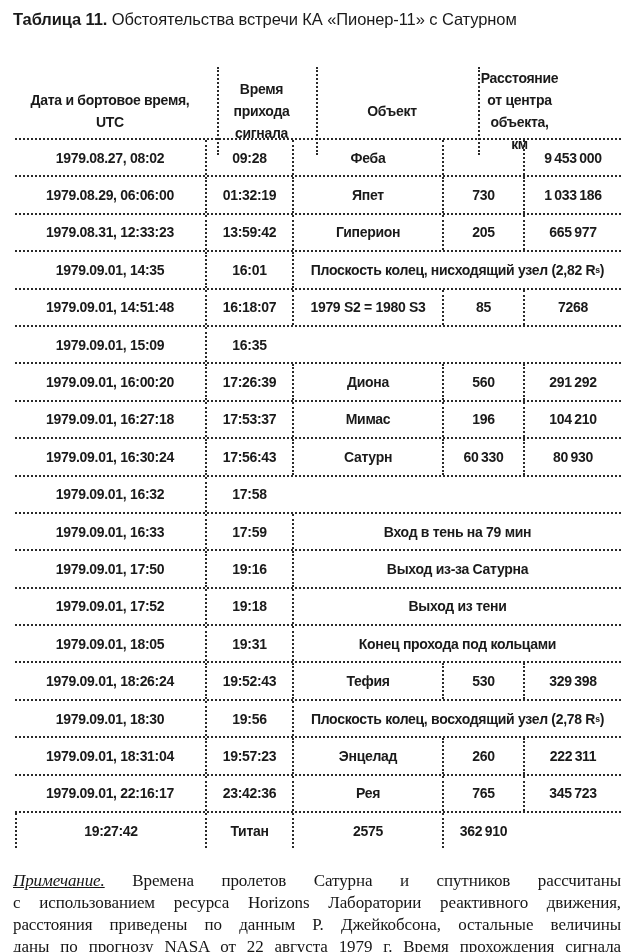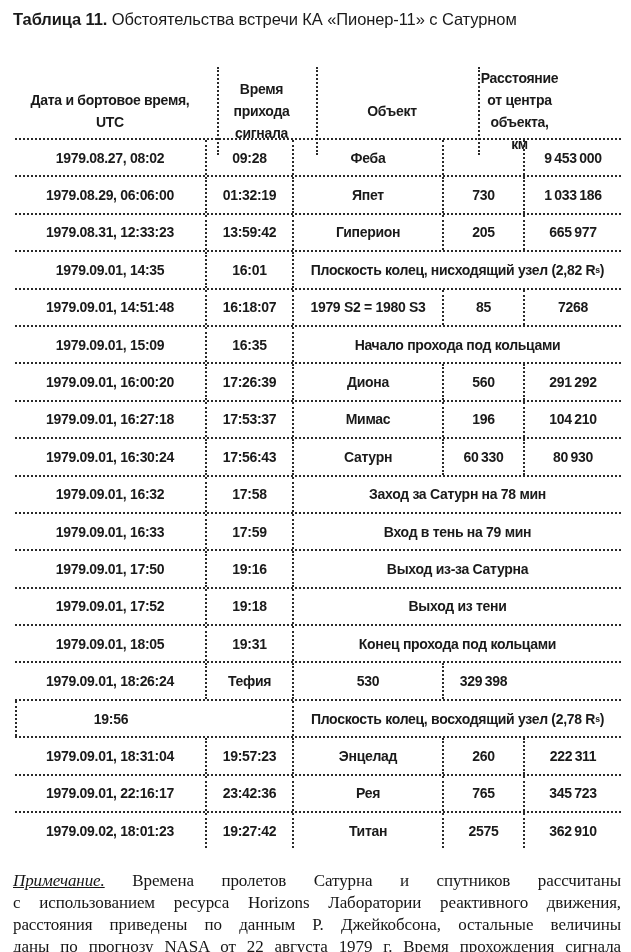--- a/index.html
+++ b/index.html
@@ -91,21 +91,20 @@
         <div class="trow">
           <div class="cell c-date">1979.09.01, 14:51:48</div>
           <div class="cell c-signal vline">16:18:07</div>
           <div class="cell c-object vline">1979 S2 = 1980 S3</div>
           <div class="cell c-radius vline">85</div>
           <div class="cell c-distance vline">7268</div>
         </div>
         <div class="trow">
           <div class="cell c-date">1979.09.01, 15:09</div>
           <div class="cell c-signal vline">16:35</div>
-          <div class="cell c-event vline">Начало прохода под кольцами</div>
         </div>
         <div class="trow">
           <div class="cell c-date">1979.09.01, 16:00:20</div>
           <div class="cell c-signal vline">17:26:39</div>
           <div class="cell c-object vline">Диона</div>
           <div class="cell c-radius vline">560</div>
           <div class="cell c-distance vline">291 292</div>
         </div>
         <div class="trow">
           <div class="cell c-date">1979.09.01, 16:27:18</div>
@@ -117,21 +116,20 @@
         <div class="trow">
           <div class="cell c-date">1979.09.01, 16:30:24</div>
           <div class="cell c-signal vline">17:56:43</div>
           <div class="cell c-object vline">Сатурн</div>
           <div class="cell c-radius vline">60 330</div>
           <div class="cell c-distance vline">80 930</div>
         </div>
         <div class="trow">
           <div class="cell c-date">1979.09.01, 16:32</div>
           <div class="cell c-signal vline">17:58</div>
-          <div class="cell c-event vline">Заход за Сатурн на 78 мин</div>
         </div>
         <div class="trow">
           <div class="cell c-date">1979.09.01, 16:33</div>
           <div class="cell c-signal vline">17:59</div>
           <div class="cell c-event vline">Вход в тень на 79 мин</div>
         </div>
         <div class="trow">
           <div class="cell c-date">1979.09.01, 17:50</div>
           <div class="cell c-signal vline">19:16</div>
           <div class="cell c-event vline">Выход из-за Сатурна</div>
@@ -141,44 +139,45 @@
           <div class="cell c-signal vline">19:18</div>
           <div class="cell c-event vline">Выход из тени</div>
         </div>
         <div class="trow">
           <div class="cell c-date">1979.09.01, 18:05</div>
           <div class="cell c-signal vline">19:31</div>
           <div class="cell c-event vline">Конец прохода под кольцами</div>
         </div>
         <div class="trow">
           <div class="cell c-date">1979.09.01, 18:26:24</div>
+          <div class="cell c-signal vline">19:52:43</div>
           <div class="cell c-object vline">Тефия</div>
           <div class="cell c-radius vline">530</div>
           <div class="cell c-distance vline">329 398</div>
         </div>
         <div class="trow">
+          <div class="cell c-date">1979.09.01, 18:30</div>
           <div class="cell c-signal vline">19:56</div>
           <div class="cell c-event vline">Плоскость колец, восходящий узел (2,78 R<sub>s</sub>)</div>
         </div>
         <div class="trow">
           <div class="cell c-date">1979.09.01, 18:31:04</div>
           <div class="cell c-signal vline">19:57:23</div>
           <div class="cell c-object vline">Энцелад</div>
           <div class="cell c-radius vline">260</div>
           <div class="cell c-distance vline">222 311</div>
         </div>
         <div class="trow">
           <div class="cell c-date">1979.09.01, 22:16:17</div>
           <div class="cell c-signal vline">23:42:36</div>
           <div class="cell c-object vline">Рея</div>
           <div class="cell c-radius vline">765</div>
           <div class="cell c-distance vline">345 723</div>
         </div>
         <div class="trow">
-          <div class="cell c-date">1979.09.02, 18:01:23</div>
           <div class="cell c-signal vline">19:27:42</div>
           <div class="cell c-object vline">Титан</div>
           <div class="cell c-radius vline">2575</div>
           <div class="cell c-distance vline">362 910</div>
         </div>
       </div>
   </div>
 
   <div class="note">
       <div class="note-line fill"><span class="n-italic">Примечание.</span> Времена пролетов Сатурна и спутников рассчитаны</div>

